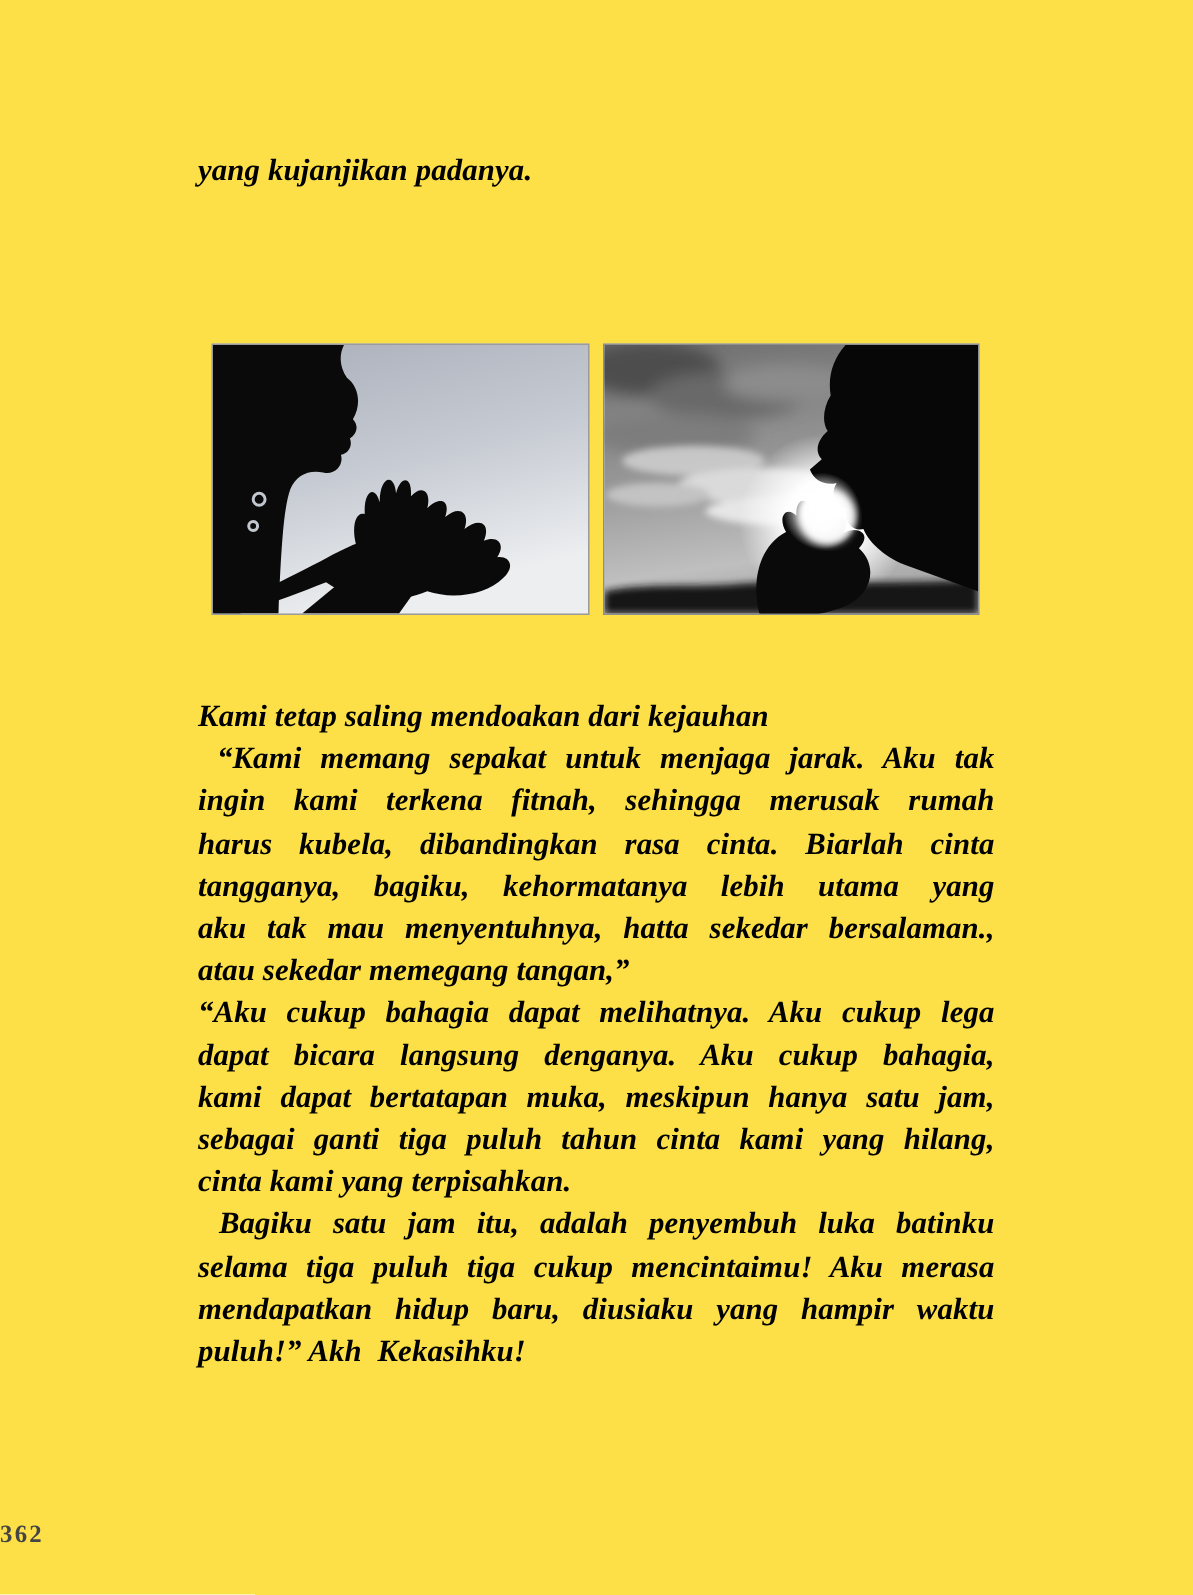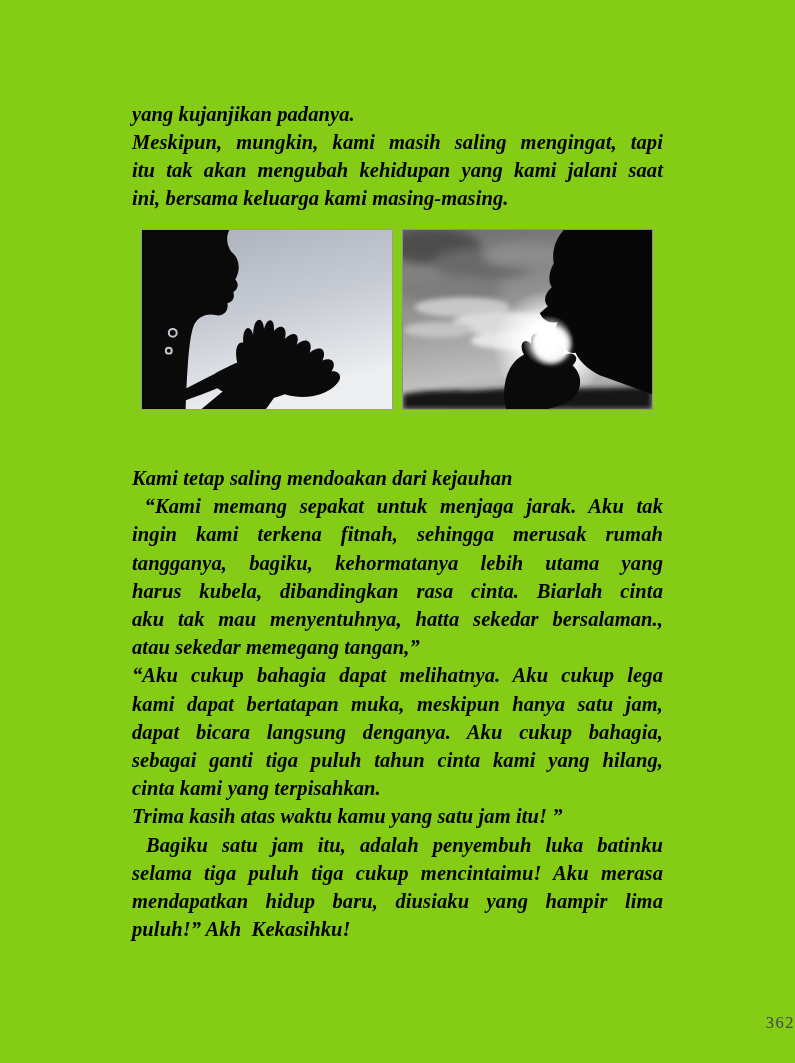--- a/index.html
+++ b/index.html
@@ -1,19 +1,19 @@
 <!DOCTYPE html>
 <html><head>
 <meta charset="utf-8">
 <style>
   html,body{margin:0;padding:0;background:#ffffff;}
   .page{
     position:relative;
     width:795px;height:1063px;
-    background:#84cc16;
+    background:#fde047;
     font-family:"Liberation Serif","DejaVu Serif",serif;
     color:#000000;
     overflow:hidden;
   }
   .textcol{
     position:absolute;
     left:132px;width:531px;
     font-weight:bold;font-style:italic;
     font-size:20.5px;
     letter-spacing:0.1px;
@@ -32,40 +32,36 @@
     width:252px;height:181px;
     border:1px solid #9b9b9b;
     box-sizing:border-box;
     background:#cccccc;
   }
   .photo.right{width:251px;border-color:#8e8e8e;}
   .photo svg{display:block;width:100%;height:100%;}
   .page-number{
     position:absolute;
     top:1013px;left:0;right:0;
-    text-align:right;
+    text-align:left;
     font-size:16.5px;
     letter-spacing:1.5px;
     color:#454545;
     font-family:"Liberation Serif","DejaVu Serif",serif;
+    font-weight:bold;
   }
 </style>
 </head>
 <body>
 
 <div class="page">
 
   <div class="textcol top">
       <div class="para">
         <div class="line">yang kujanjikan padanya.</div>
-      </div>
-      <div class="para">
-        <div class="line just">Meskipun, mungkin, kami masih saling mengingat, tapi</div>
-        <div class="line just">itu tak akan mengubah kehidupan yang kami jalani saat</div>
-        <div class="line">ini, bersama keluarga kami masing-masing.</div>
       </div>
     </div>
 
   <div class="photos">
 
     <figure class="photo left" aria-label="Black-and-white silhouette of a praying man with cupped hands raised against a light gray sky">
       <svg viewBox="0 0 252 181" preserveAspectRatio="none">
         <defs>
           <linearGradient id="skyL" x1="0" y1="0" x2="0.35" y2="1">
             <stop offset="0" stop-color="#a9aeb9"></stop>
@@ -152,38 +148,35 @@
 
   </div>
 
   <div class="textcol bottom">
       <div class="para">
         <div class="line">Kami tetap saling mendoakan dari kejauhan</div>
       </div>
       <div class="para">
         <div class="line just">&nbsp;“Kami memang sepakat untuk menjaga jarak. Aku tak</div>
         <div class="line just">ingin kami terkena fitnah, sehingga merusak rumah</div>
+        <div class="line just">harus kubela, dibandingkan rasa cinta. Biarlah cinta</div>
         <div class="line just">tangganya, bagiku, kehormatanya lebih utama yang</div>
-        <div class="line just">harus kubela, dibandingkan rasa cinta. Biarlah cinta</div>
         <div class="line just">aku tak mau menyentuhnya, hatta sekedar bersalaman.,</div>
         <div class="line">atau sekedar memegang tangan,”</div>
       </div>
       <div class="para">
         <div class="line just">“Aku cukup bahagia dapat melihatnya. Aku cukup lega</div>
+        <div class="line just">dapat bicara langsung denganya. Aku cukup bahagia,</div>
         <div class="line just">kami dapat bertatapan muka, meskipun hanya satu jam,</div>
-        <div class="line just">dapat bicara langsung denganya. Aku cukup bahagia,</div>
         <div class="line just">sebagai ganti tiga puluh tahun cinta kami yang hilang,</div>
         <div class="line">cinta kami yang terpisahkan.</div>
       </div>
       <div class="para">
-        <div class="line">Trima kasih atas waktu kamu yang satu jam itu! ”</div>
-      </div>
-      <div class="para">
         <div class="line just">&nbsp;Bagiku satu jam itu, adalah penyembuh luka batinku</div>
         <div class="line just">selama tiga puluh tiga cukup mencintaimu! Aku merasa</div>
-        <div class="line just">mendapatkan hidup baru, diusiaku yang hampir lima</div>
+        <div class="line just">mendapatkan hidup baru, diusiaku yang hampir waktu</div>
         <div class="line">puluh!” Akh&nbsp; Kekasihku!</div>
       </div>
     </div>
 
   <div class="page-number">362</div>
 
 </div>
 
 </body></html>

